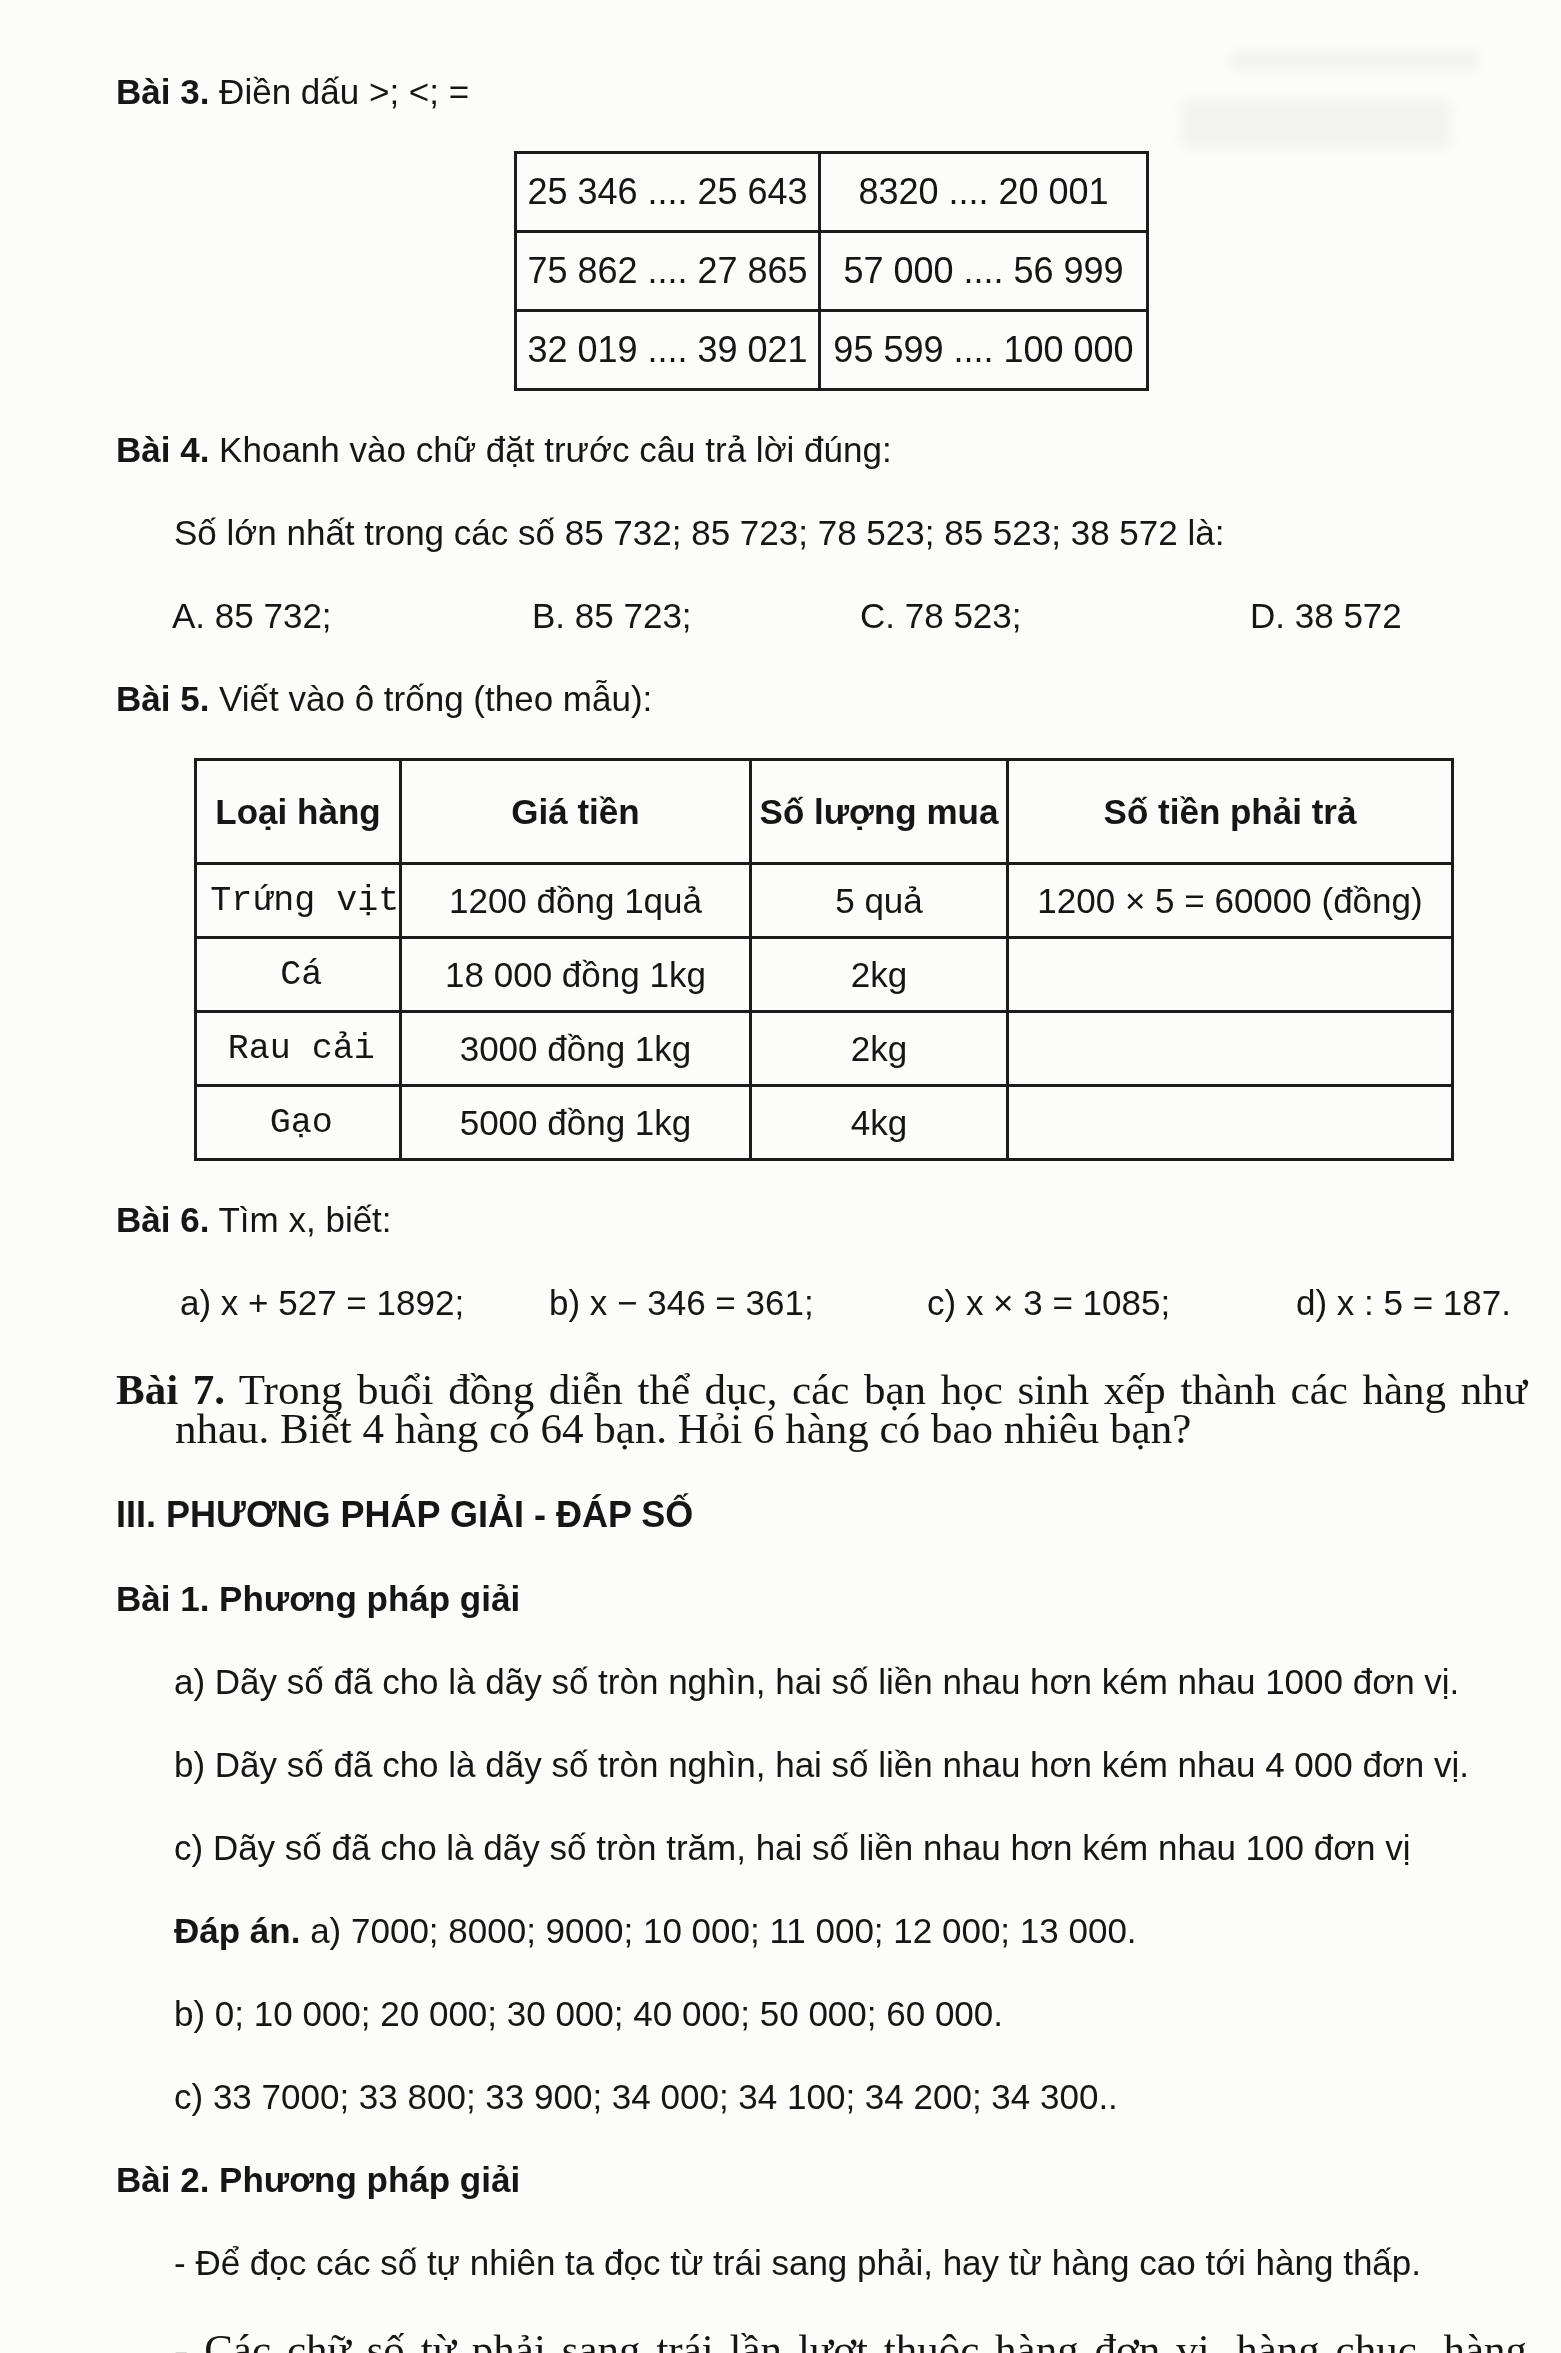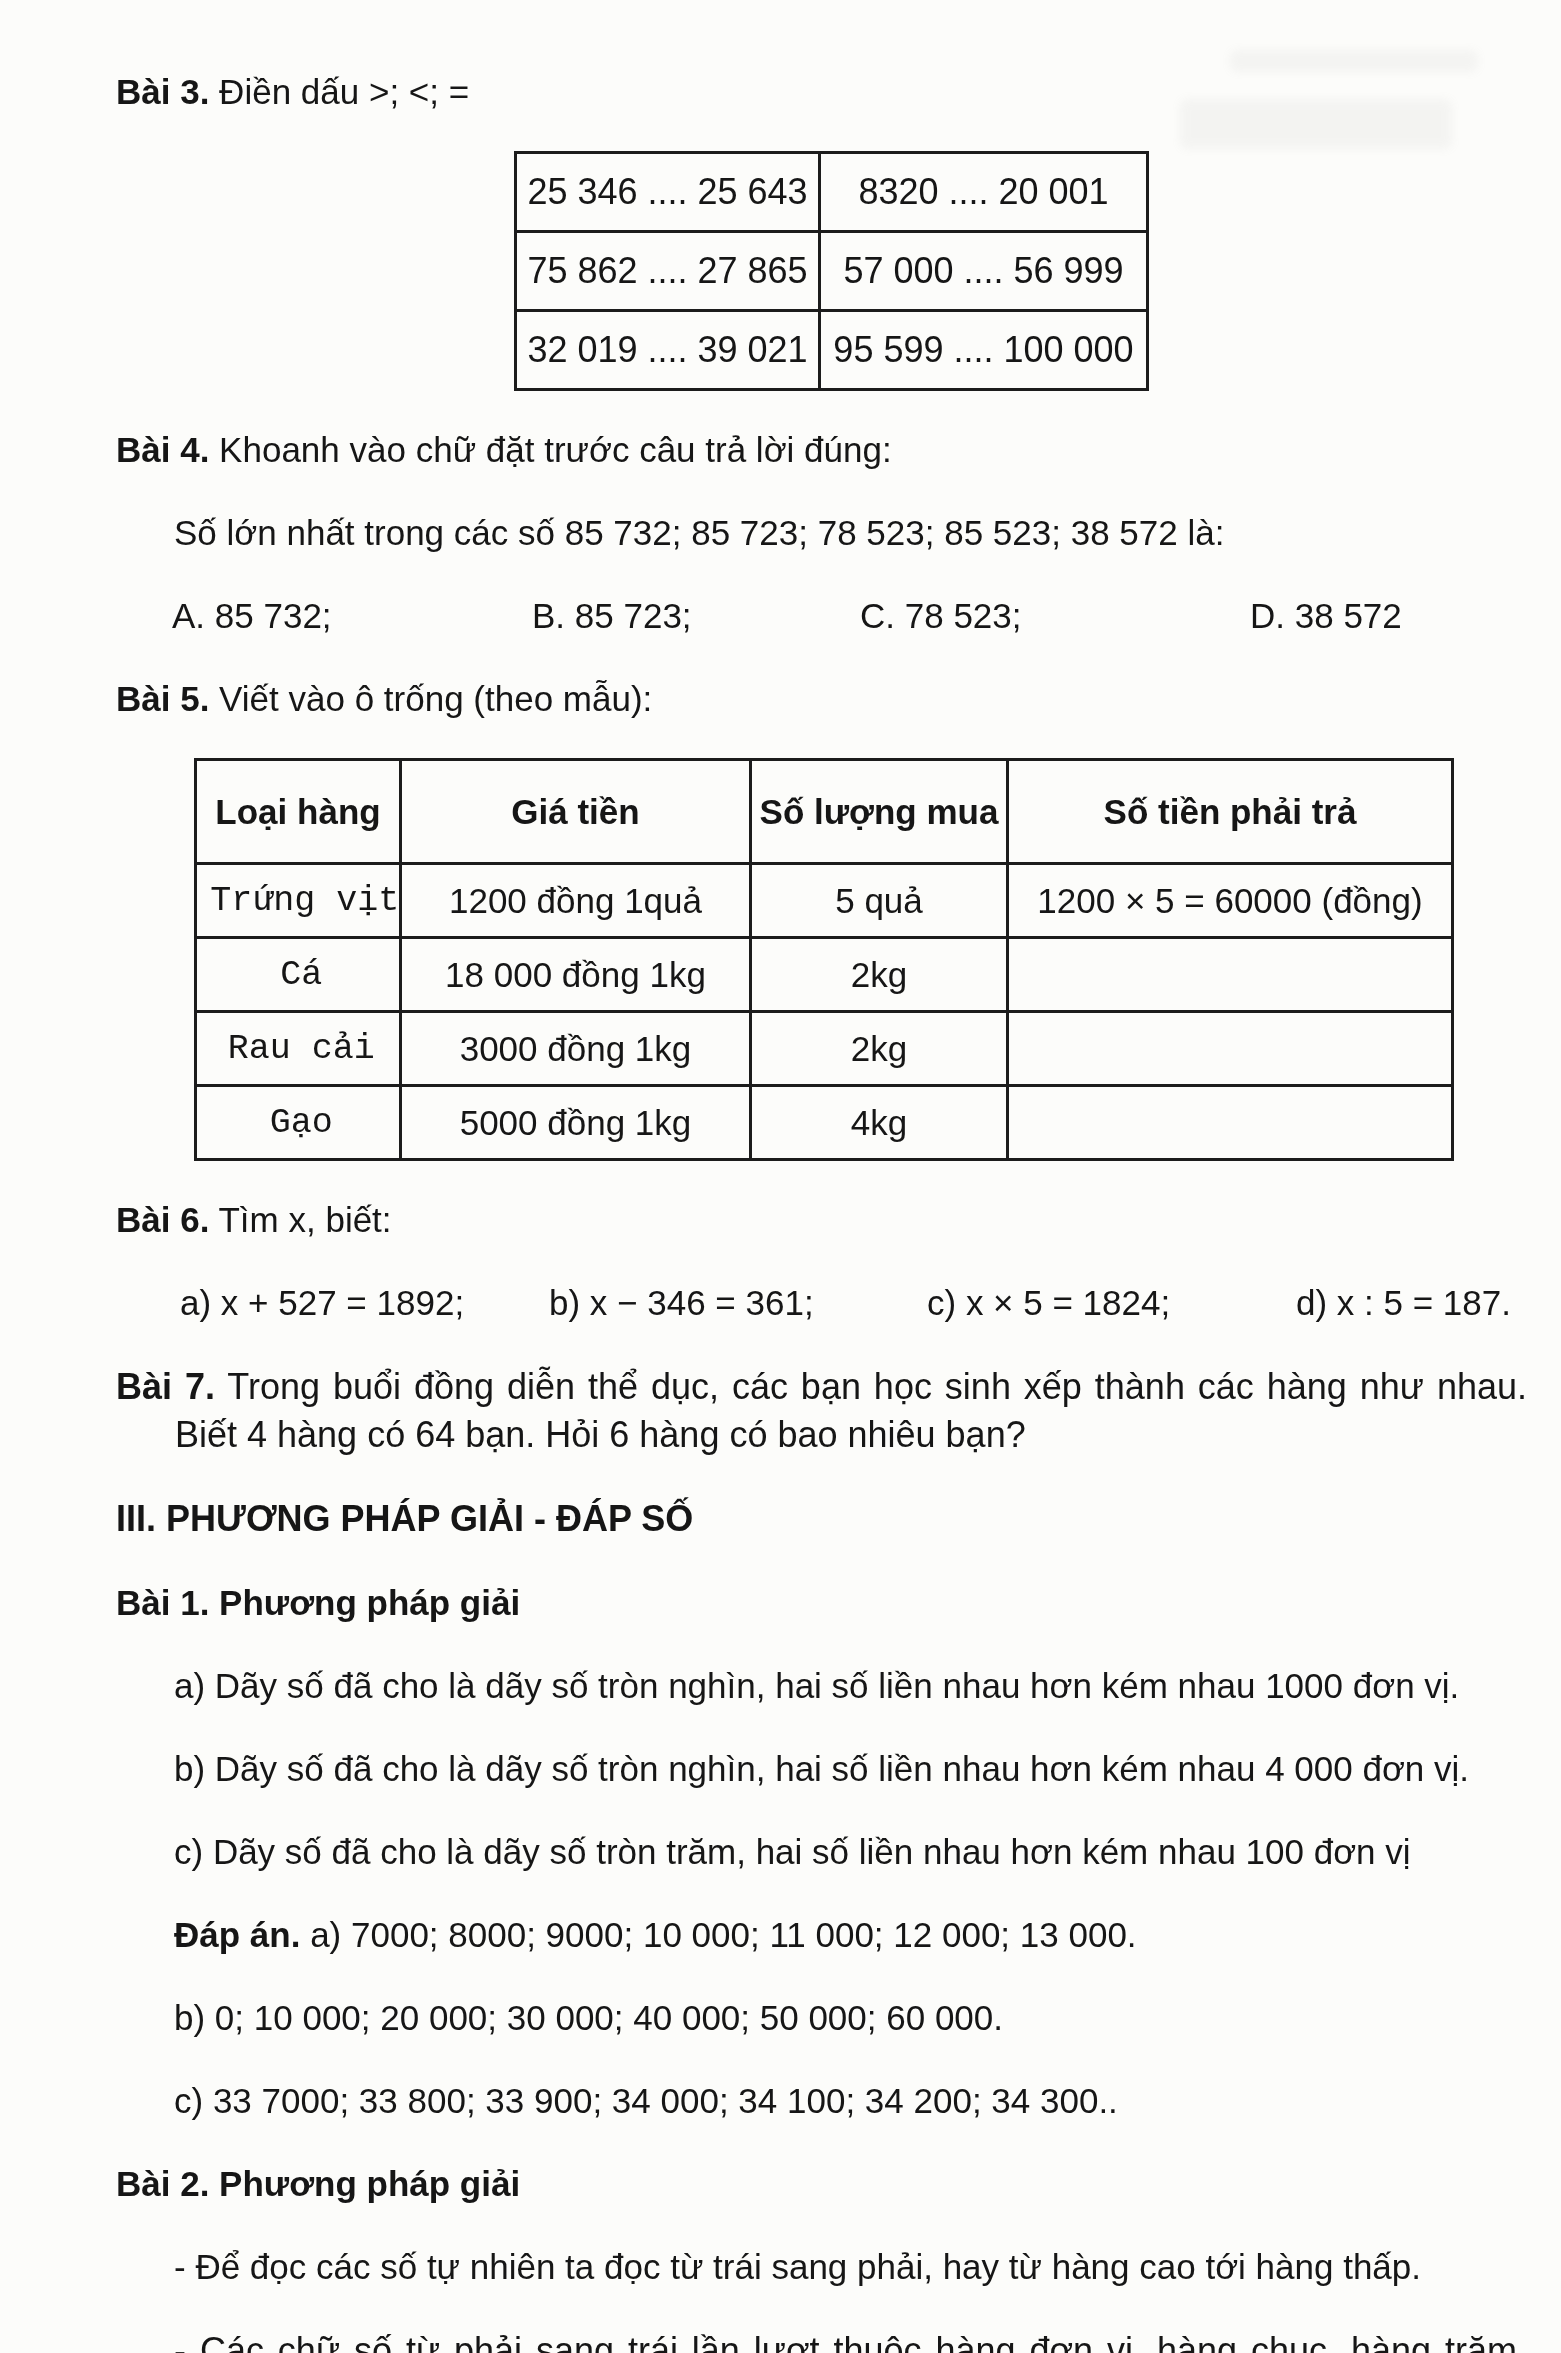--- a/index.html
+++ b/index.html
@@ -8,21 +8,21 @@
     width:1561px;height:2354px;
     margin:0 auto;
     background:#fcfcfa;
     overflow:hidden;
     font-family:"Liberation Sans","DejaVu Sans",sans-serif;
     color:#161616;
     box-sizing:border-box;
     padding:33px 34px 0 116px;
   }
   .line{font-size:35px;line-height:48px;white-space:nowrap;}
-  .para{font-size:36px;line-height:48px;text-align:justify;}
+  .para{font-size:43px;line-height:39px;text-align:justify;font-family:Liberation Serif, serif;}
   .b{font-weight:bold;}
   .indent{padding-left:58px;}
   .hang{padding-left:59px;text-indent:-59px;}
   .hang2{padding-left:48px;text-indent:10px;}
 
   
   table{border-collapse:collapse;border-radius:7px;}
   .cmp-table{margin:15px 0 0 398px;table-layout:fixed;width:632px;}
   .cmp-table td{
     border:3.3px solid #1c1c1c;height:76px;
@@ -128,21 +128,21 @@
         </tr>
       </tbody>
     </table>
   </section>
 
   <section style="margin-top:11.6px;">
     <p class="line"><span class="b">Bài 6.</span><span> Tìm x, biết:</span></p>
     <div class="line" style="display:grid;grid-template-columns:361px 370px 361px auto;margin-left:64px;gap:8px;">
       <span>a) x + 527 = 1892;</span>
       <span>b) x − 346 = 361;</span>
-      <span>c) x × 5 = 1824;</span>
+      <span>c) x × 3 = 1085;</span>
       <span>d) x : 5 = 187.</span>
     </div>
   </section>
 
   <section>
     <p class="para hang"><span class="b">Bài 7.</span><span> Trong buổi đồng diễn thể dục, các bạn học sinh xếp thành các hàng như nhau. Biết 4 hàng có 64 bạn. Hỏi 6 hàng có bao nhiêu bạn?</span></p>
   </section>
 
   <section style="margin-top:23px;">
     <p class="line b" style="font-size:36px;">III. PHƯƠNG PHÁP GIẢI - ĐÁP SỐ</p>

